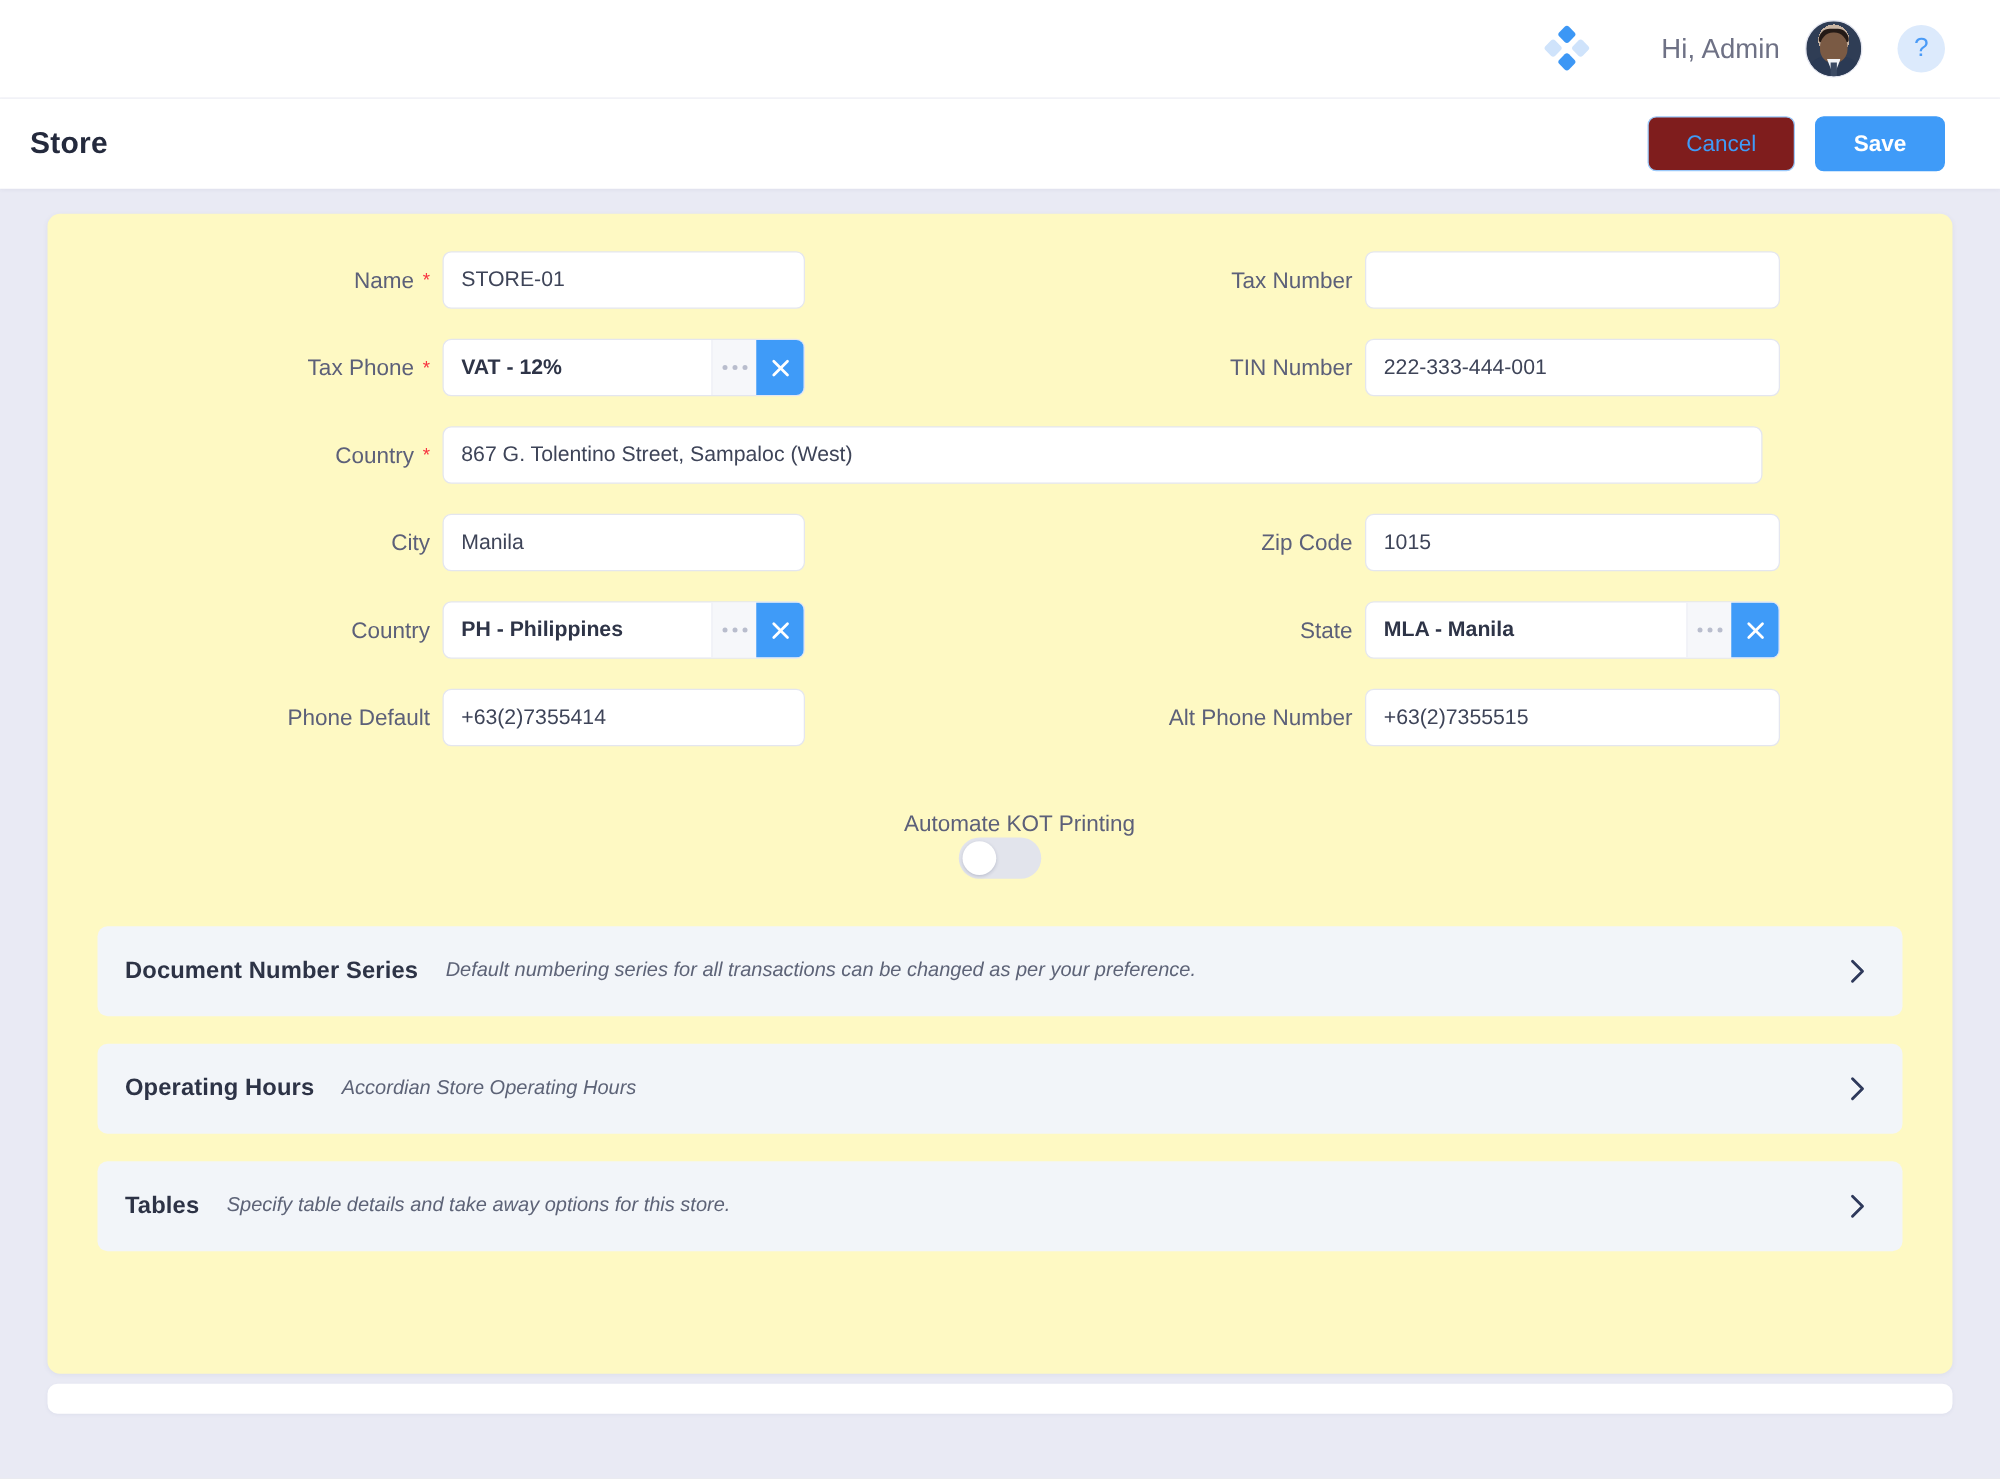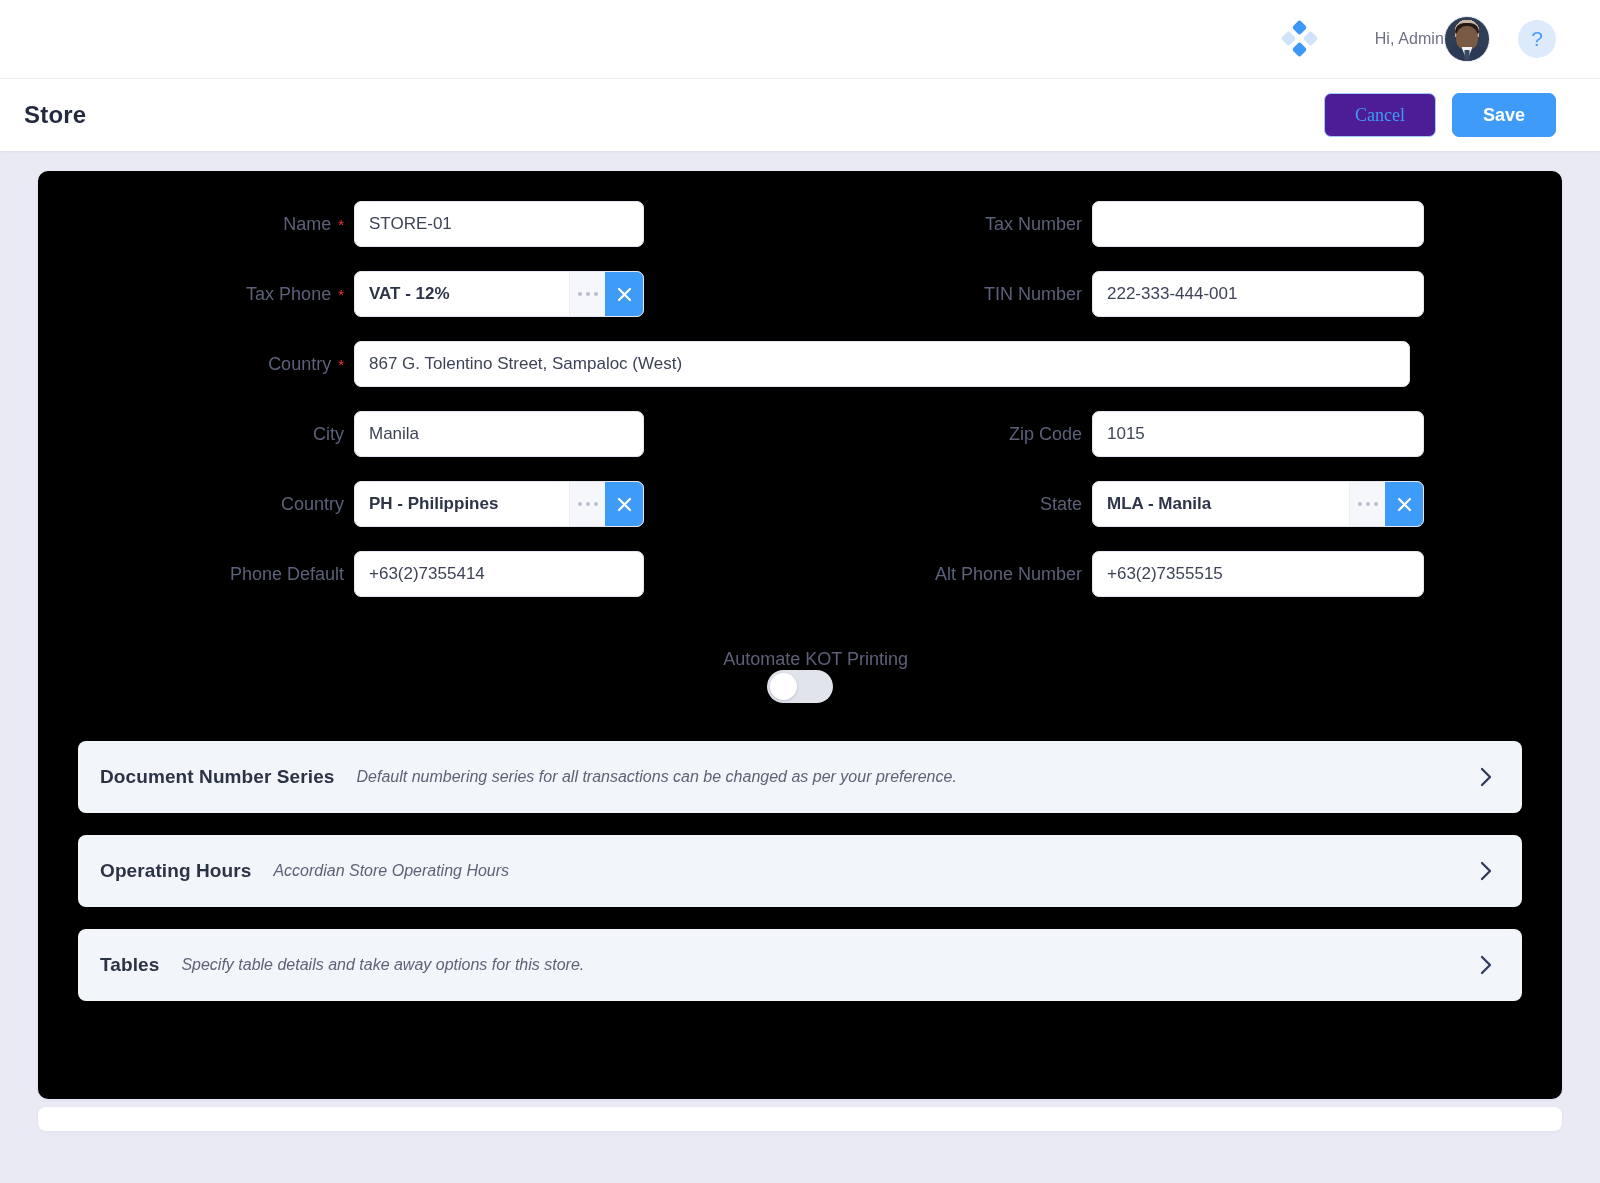--- a/index.html
+++ b/index.html
@@ -25,22 +25,22 @@
   .app-logo span {
     position: absolute; width: 11px; height: 11px; border-radius: 2.5px;
     transform: rotate(45deg);
   }
   .app-logo .d1 { left: 13px; top: 2px;  background: #3c97f5; }
   .app-logo .d2 { left: 2px;  top: 13px; background: #cfe3fb; }
   .app-logo .d3 { left: 24px; top: 13px; background: #cfe3fb; }
   .app-logo .d4 { left: 13px; top: 24px; background: #3c97f5; }
 
   .greeting {
-    font-size: 16px; color: #6e7185; letter-spacing: .1px;
-    white-space: nowrap;
+    font-size: 22px; color: #6e7185; letter-spacing: .1px;
+    margin-right: 20px; white-space: nowrap;
   }
   .avatar {
     width: 46px; height: 46px; border-radius: 50%;
     background: radial-gradient(circle at 50% 34%, #8a6b55 0 22%, #c9b5a4 22% 34%, #2f3d55 34% 100%);
     overflow: hidden; position: relative; flex: none;
     border: 1px solid #e3e5ef;
   }
   .avatar .face {
     position: absolute; left: 50%; top: 20%; transform: translateX(-50%);
     width: 22px; height: 24px; border-radius: 48% 48% 44% 44%;
@@ -76,27 +76,27 @@
     padding: 0 44px 0 24px;
     box-shadow: 0 1px 3px rgba(60,70,120,.06);
   }
   .page-title { font-size: 24px; font-weight: 700; color: #242a3d; letter-spacing: .2px; }
   .hdr-actions { display: flex; align-items: center; gap: 16px; }
   .btn {
     font-family: "Liberation Sans", sans-serif;
     font-size: 18px; border-radius: 7px; cursor: pointer;
     padding: 0 30px; height: 44px; line-height: 42px;
   }
-  .btn-cancel { background: #4c1d95; color: #3f9bf8; border: 1px solid #9cc9f9; font-family: Liberation Serif, serif; }
+  .btn-cancel { background: #7f1d1d; color: #3f9bf8; border: 1px solid #9cc9f9; }
   .btn-save   { background: #3f9bf8; color: #fff; border: 1px solid #3f9bf8; font-weight: 700; }
 
   
   .page-body { padding: 20px 38px 0 38px; }
   .card {
-    background: #000000; border-radius: 10px;
+    background: #fef9c3; border-radius: 10px;
     padding: 30px 40px 44px 40px;
     box-shadow: 0 1px 4px rgba(70,80,130,.07);
     min-height: 928px;
   }
   .footer-strip {
     background: #fff; border-radius: 8px;
     height: 24px; margin-top: 8px;
     box-shadow: 0 1px 3px rgba(70,80,130,.06);
   }
 

